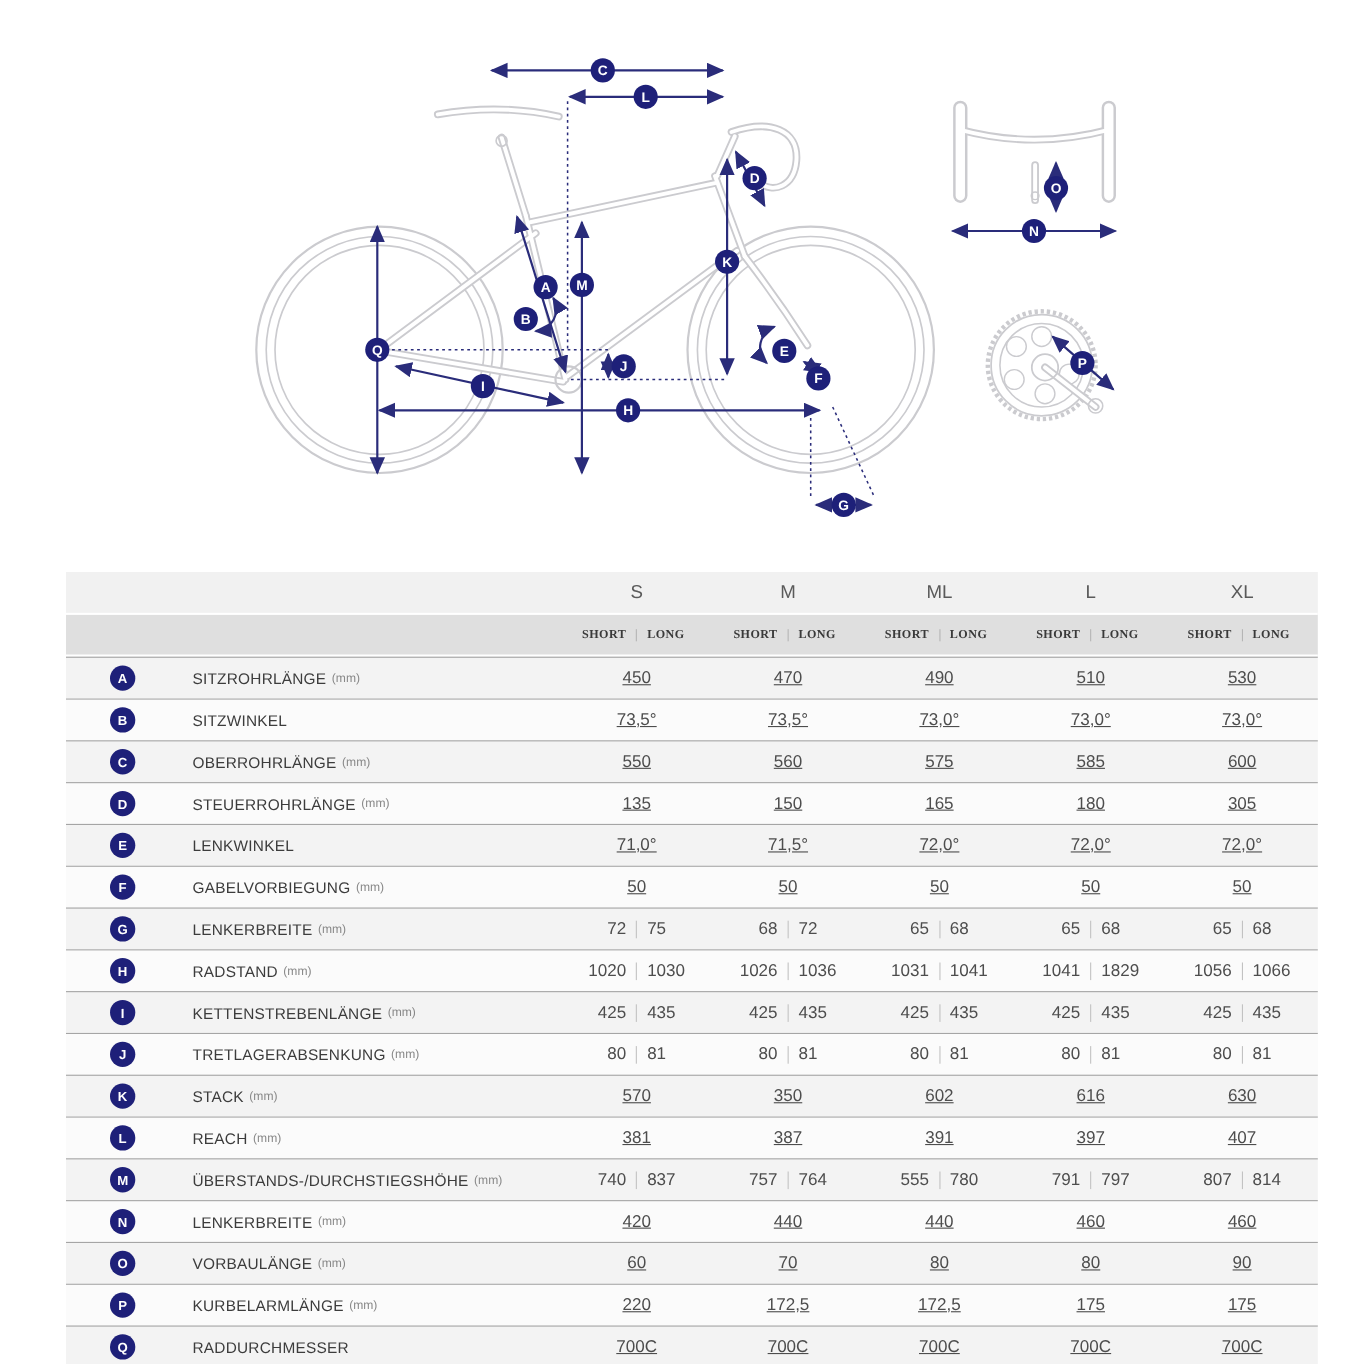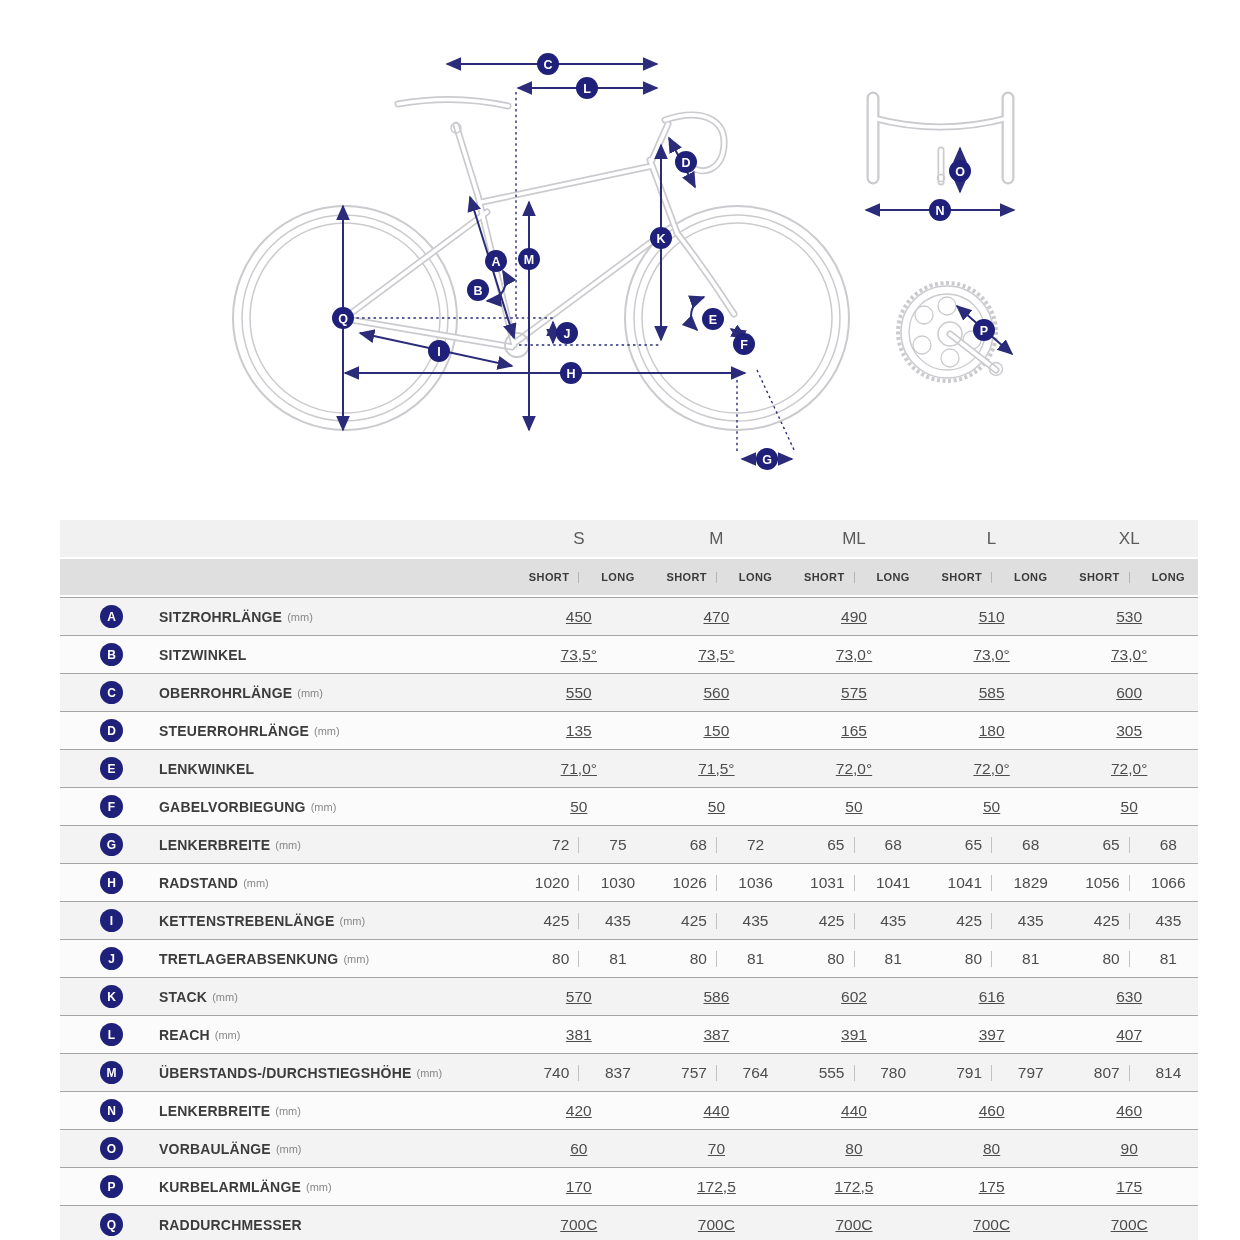--- a/index.html
+++ b/index.html
@@ -26,31 +26,31 @@
   .t-row{display:grid;grid-template-columns:450px repeat(5,1fr);align-items:center;height:37px;}
   .t-row.h1{background:var(--h1bg);height:37px;}
   .t-row.h2{background:var(--h2bg);height:36px;border-top:2px solid #fff;border-bottom:2px solid #fff;}
   .t-row.data{border-top:1px solid var(--border);}
   .t-row.data:first-of-type{border-top:none;}
   .t-row.odd{background:var(--rowodd);} .t-row.even{background:var(--roweven);}
   .size-cell{text-align:center;font-size:17px;color:#5a5a5a;}
   .sub-cell,.val-cell{display:flex;align-items:center;justify-content:center;}
   .sub-half,.pair-half{flex:1 1 0;font-size:11px;}
   .sub-half.l,.pair-half.l{text-align:right;padding-right:9px;}
-  .sub-half.r,.pair-half.r{text-align:center;padding-left:9px;}
-  .sub-half{color:#3a3a3a;font-weight:bold;letter-spacing:.4px;}
+  .sub-half.r,.pair-half.r{text-align:left;padding-left:9px;}
+  .sub-half{color:#3a3a3a;font-weight:bold;letter-spacing:.4px;font-family:Liberation Serif, serif;}
   .sub-div{width:1px;height:11px;background:#b5b5b5;}
   .pair-div{width:1px;height:16px;background:#c2c2c2;}
   .pair-half,.single-val{font-size:15.5px;color:var(--value);}
   .single-val{text-align:center;width:100%;text-decoration:underline;}
   .label-cell{display:flex;align-items:center;padding-left:40px;}
   .badge{width:23px;height:23px;border-radius:50%;background:var(--navy);color:#fff;
     font-size:12px;font-weight:bold;display:flex;align-items:center;justify-content:center;
     flex:0 0 23px;}
-  .lbl{margin-left:36px;font-size:14px;font-weight:bold;color:var(--label);letter-spacing:.2px;}
+  .lbl{margin-left:52px;font-size:14px;font-weight:normal;color:var(--label);letter-spacing:.2px;}
   .unit{margin-left:5px;font-size:11px;color:var(--muted);}
 </style>
 </head>
 <body>
 
 <div class="diagram-wrap">
 <svg width="1240" height="520" viewBox="0 0 1240 520">
   <defs>
     <marker id="arr" markerWidth="9" markerHeight="8" refX="7.2" refY="3.5" orient="auto-start-reverse">
       <path d="M0,0 L8,3.5 L0,7 Z" fill="#2a2c7a"></path>
@@ -521,21 +521,21 @@
     <div class="t-row data odd">
       <div class="label-cell">
         <span class="badge">K</span>
         <span class="lbl">STACK</span>
         <span class="unit">(mm)</span>
       </div>
       <div class="val-cell">
         <span class="single-val">570</span>
       </div>
       <div class="val-cell">
-        <span class="single-val">586</span>
+        <span class="single-val">350</span>
       </div>
       <div class="val-cell">
         <span class="single-val">602</span>
       </div>
       <div class="val-cell">
         <span class="single-val">616</span>
       </div>
       <div class="val-cell">
         <span class="single-val">630</span>
       </div>
@@ -638,21 +638,21 @@
         <span class="single-val">90</span>
       </div>
     </div>
     <div class="t-row data even">
       <div class="label-cell">
         <span class="badge">P</span>
         <span class="lbl">KURBELARMLÄNGE</span>
         <span class="unit">(mm)</span>
       </div>
       <div class="val-cell">
-        <span class="single-val">170</span>
+        <span class="single-val">220</span>
       </div>
       <div class="val-cell">
         <span class="single-val">172,5</span>
       </div>
       <div class="val-cell">
         <span class="single-val">172,5</span>
       </div>
       <div class="val-cell">
         <span class="single-val">175</span>
       </div>

